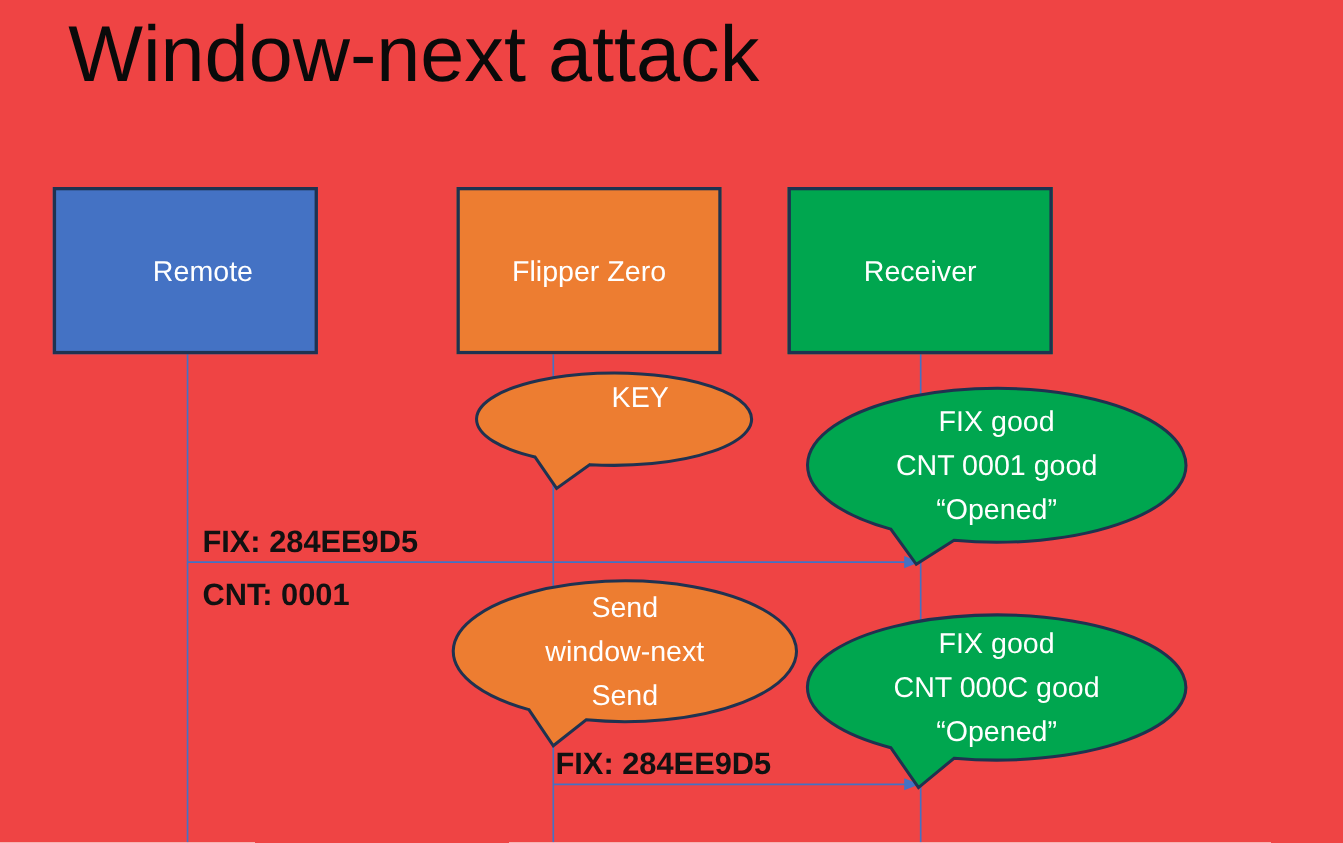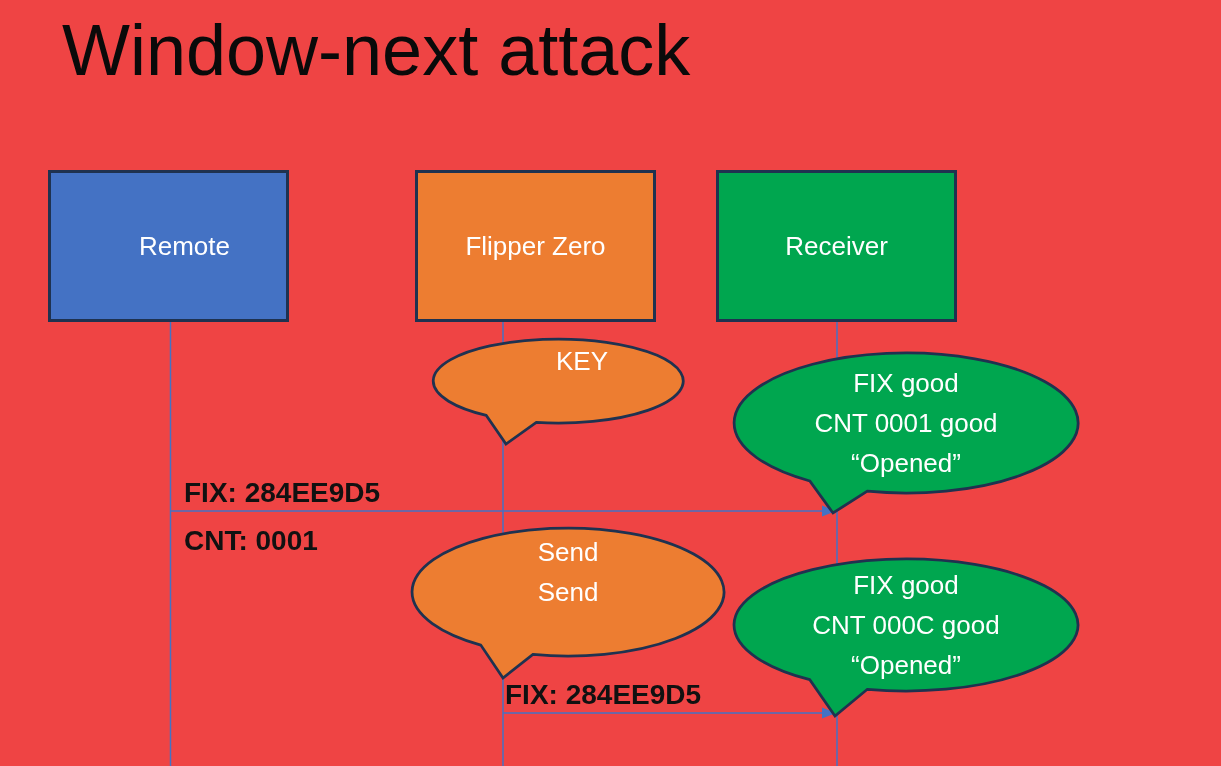--- a/index.html
+++ b/index.html
@@ -100,20 +100,21 @@
   <div class="callout-text" style="left:457px;top:341px;width:250px;">
     <div>KEY</div>
   </div>
   <div class="callout-text" style="left:734px;top:363px;width:344px;">
     <div>FIX good</div>
     <div>CNT 0001 good</div>
     <div>“Opened”</div>
   </div>
   <div class="callout-text" style="left:412px;top:532px;width:312px;">
     <div>Send</div>
+    <div>window-next</div>
     <div>Send</div>
   </div>
   <div class="callout-text" style="left:734px;top:565px;width:344px;">
     <div>FIX good</div>
     <div>CNT 000C good</div>
     <div>“Opened”</div>
   </div>
 
   <div class="msg-label" style="left:184px;top:478px;">FIX: 284EE9D5</div>
   <div class="msg-label" style="left:184px;top:526px;">CNT: 0001</div>

